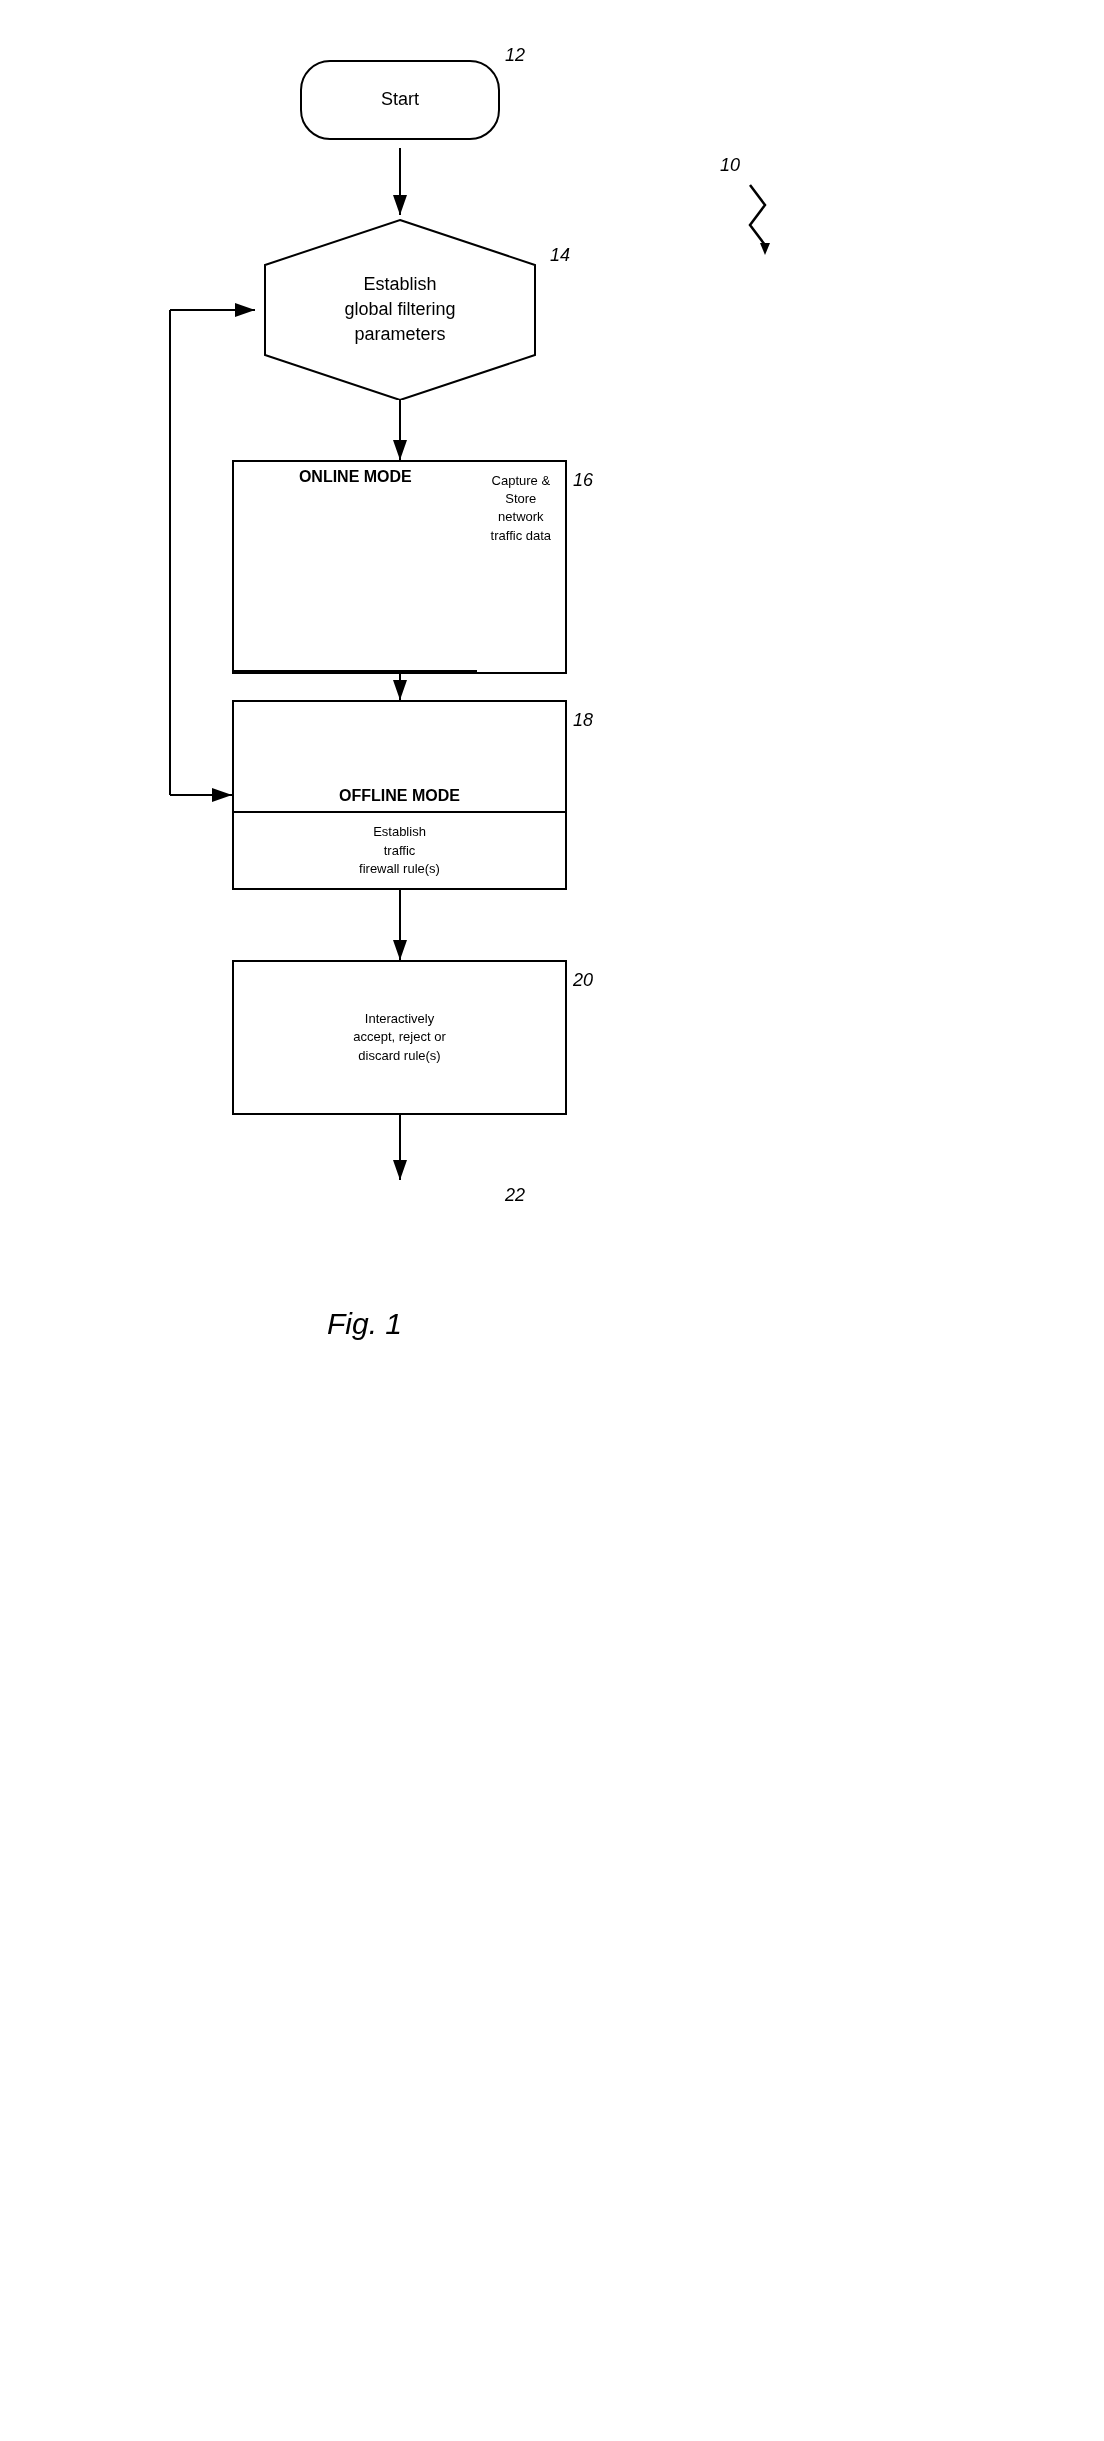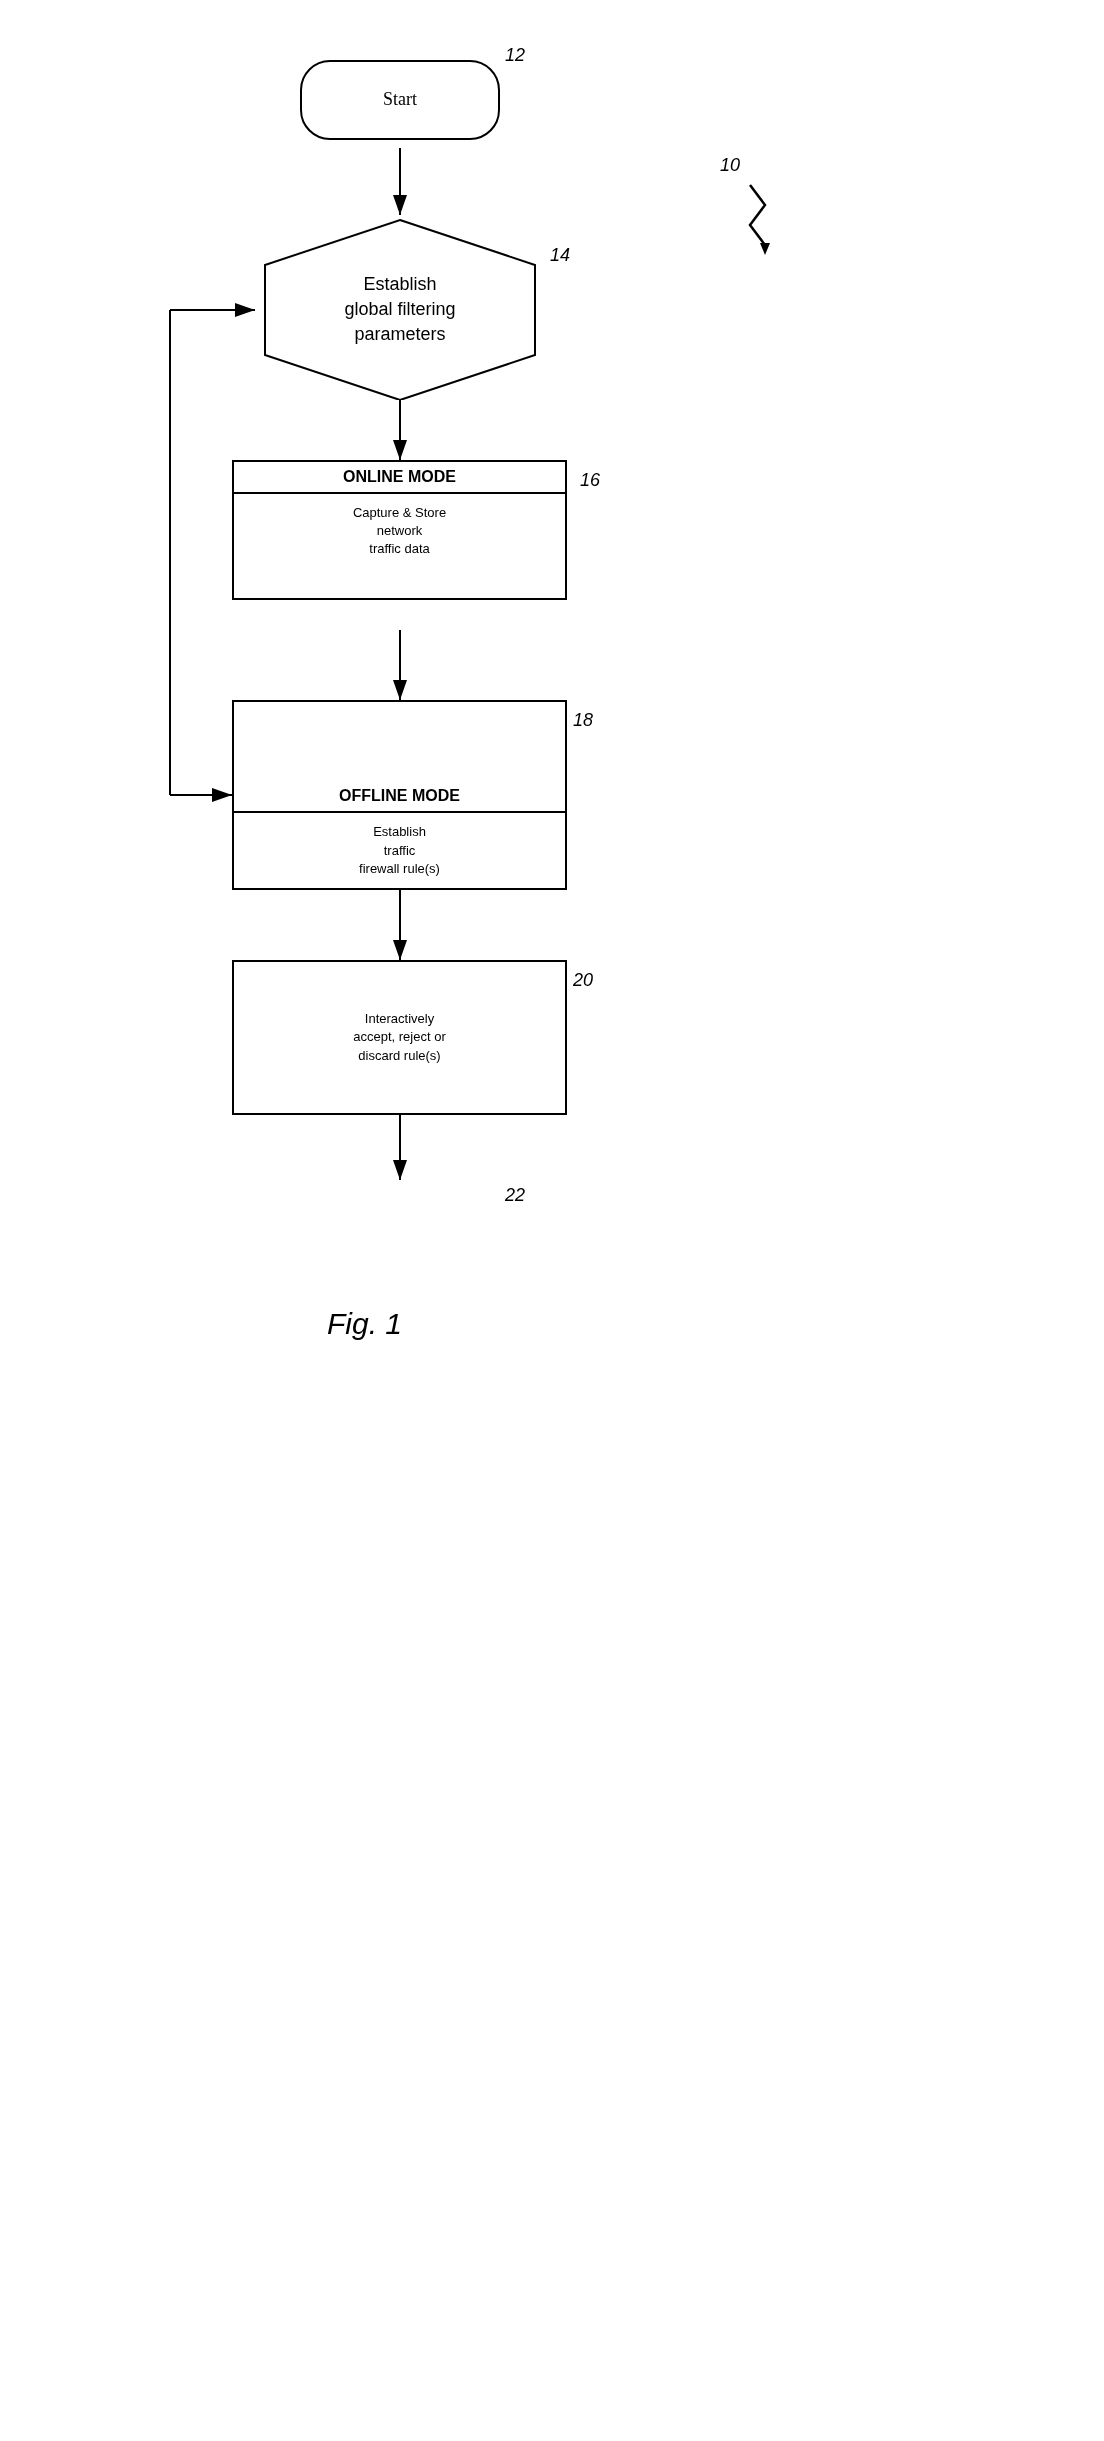--- a/index.html
+++ b/index.html
@@ -21,21 +21,20 @@
     .shape {
       position: absolute;
       display: flex;
       align-items: center;
       justify-content: center;
       text-align: center;
     }
     .rounded-rect {
       border: 2px solid #000;
       border-radius: 30px;
-      font-family: Liberation Serif, serif;
     }
     .rectangle {
       border: 2px solid #000;
     }
     .hexagon-container {
       position: absolute;
     }
     .label-text {
       font-size: 18px;
       line-height: 1.3;
@@ -130,30 +129,30 @@
       <text x="145" y="75" text-anchor="middle" font-size="18" font-family="Arial">Establish</text>
       <text x="145" y="100" text-anchor="middle" font-size="18" font-family="Arial">global filtering</text>
       <text x="145" y="125" text-anchor="middle" font-size="18" font-family="Arial">parameters</text>
     </svg>
   </div>
 
   <div class="number-label" style="top:245px; left:550px;">
     <span>14</span>
   </div>
 
-  <div class="rectangle" style="position:absolute; left:232px; top:460px; width:335px; height:140px; display:flex; flex-direction:column;">
+  <div class="rectangle" style="position:absolute; left:232px; top:460px; width:335px; height:214px; display:flex; flex-direction:row;">
     <div class="section-title">ONLINE MODE</div>
     <div class="section-body">
       <span>Capture &amp; Store</span><br>
       <span>network</span><br>
       <span>traffic data</span>
     </div>
   </div>
 
-  <div class="number-label" style="top:470px; left:573px;margin-left:7px;">
+  <div class="number-label" style="top:470px; left:573px;">
     <span>16</span>
   </div>
 
   <div class="rectangle" style="position:absolute; left:232px; top:700px; width:335px; height:190px; display:flex; flex-direction:column;justify-content:flex-end;">
     <div class="section-title">OFFLINE MODE</div>
     <div class="section-body">
       <span>Establish</span><br>
       <span>traffic</span><br>
       <span>firewall rule(s)</span>
     </div>

